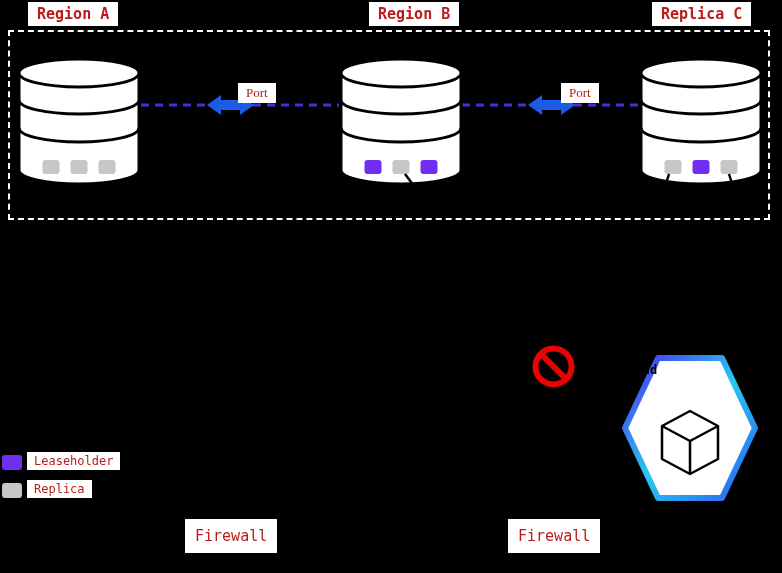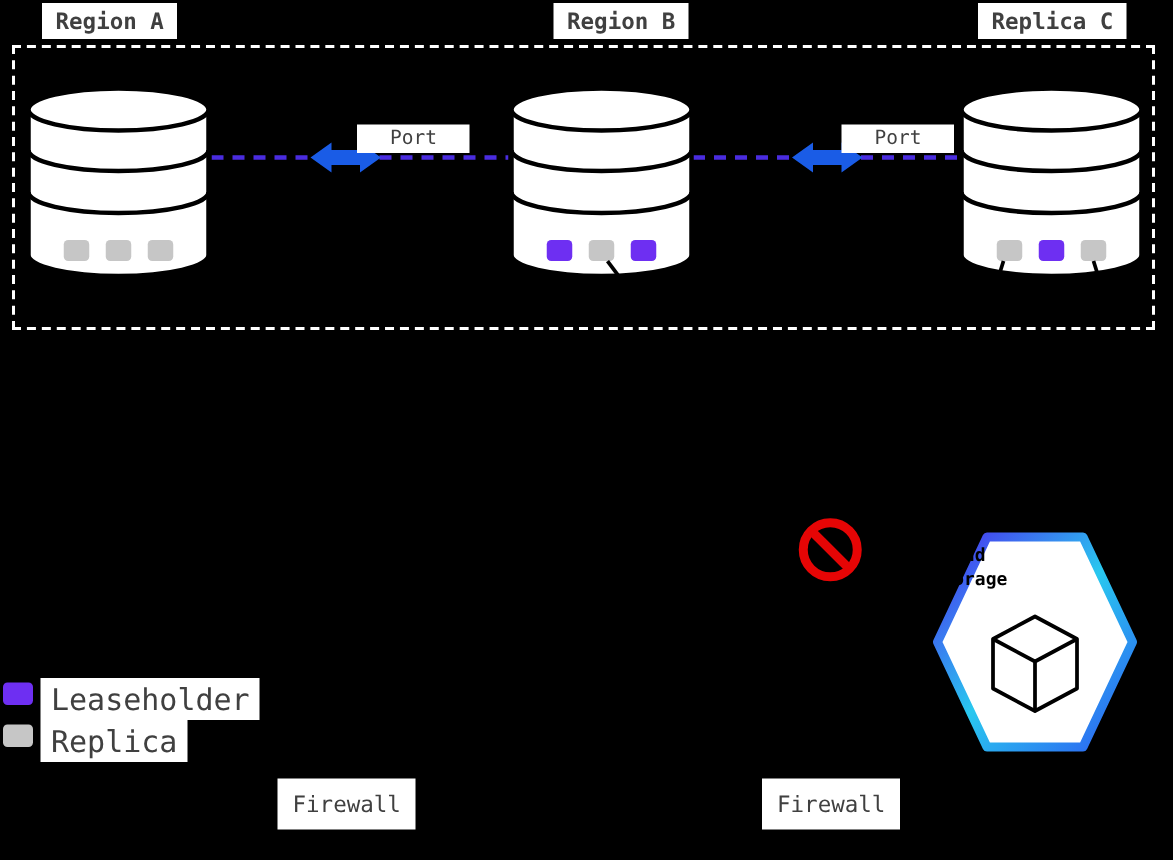--- a/index.html
+++ b/index.html
@@ -2,25 +2,25 @@
 <html><head>
 <meta charset="utf-8">
 <style>
   html,body { margin:0; padding:0; background:#000; }
   .canvas {
     position:relative; width:782px; height:573px; background:#000;
     font-family:"DejaVu Sans Mono", monospace; overflow:hidden;
   }
   .abs { position:absolute; }
   .wlabel {
-    position:absolute; background:#fff; color:#404040; white-space:nowrap;
+    position:absolute; background:#fff; color:#b91c1c; white-space:nowrap;
   }
   .region-label { font-weight:bold; font-size:15px; padding:3px 9px; }
-  .port-label   { font-size:13px; padding:2px 22px; }
-  .legend-label { font-size:20px; padding:2px 7px; }
+  .port-label   { font-size:13px; padding:2px 8px;font-family:Liberation Serif, serif; }
+  .legend-label { font-size:12px; padding:2px 7px; }
   .firewall-label { font-size:15px; padding:8px 10px; }
   .cluster-box {
     position:absolute; left:8px; top:30px; width:758px; height:186px;
     border:2px dashed #ffffff;
   }
   .swatch {
     position:absolute; width:20px; height:15px; border-radius:3px;
   }
   .cloud-text {
     position:absolute; left:621px; top:363px; width:138px; text-align:left;
@@ -97,21 +97,20 @@
       </linearGradient>
     </defs>
     <polygon points="4,75 37,5 101,5 134,75 101,145 37,145" fill="#ffffff" stroke="url(#hexg)" stroke-width="6" stroke-linejoin="round"></polygon>
     <g stroke="#000" stroke-width="2.5" fill="none" stroke-linejoin="round">
       <polygon points="69,58 97,73 97,106 69,121 41,106 41,73"></polygon>
       <path d="M41,73 L69,88 L97,73 M69,88 L69,121"></path>
     </g>
   </svg>
   <div class="cloud-text">
     <div>Cloud</div>
-    <div>storage</div>
   </div>
 
   <div class="swatch" style="left: 2px; top: 455px; background: rgb(110, 47, 242);"></div>
   <div class="wlabel legend-label" style="left:27px; top:452px;">Leaseholder</div>
   <div class="swatch" style="left: 2px; top: 483px; background: rgb(198, 198, 198);"></div>
   <div class="wlabel legend-label" style="left:27px; top:480px;">Replica</div>
 
   <div class="wlabel firewall-label" style="left:185px; top:519px;">Firewall</div>
   <div class="wlabel firewall-label" style="left:508px; top:519px;">Firewall</div>
 

